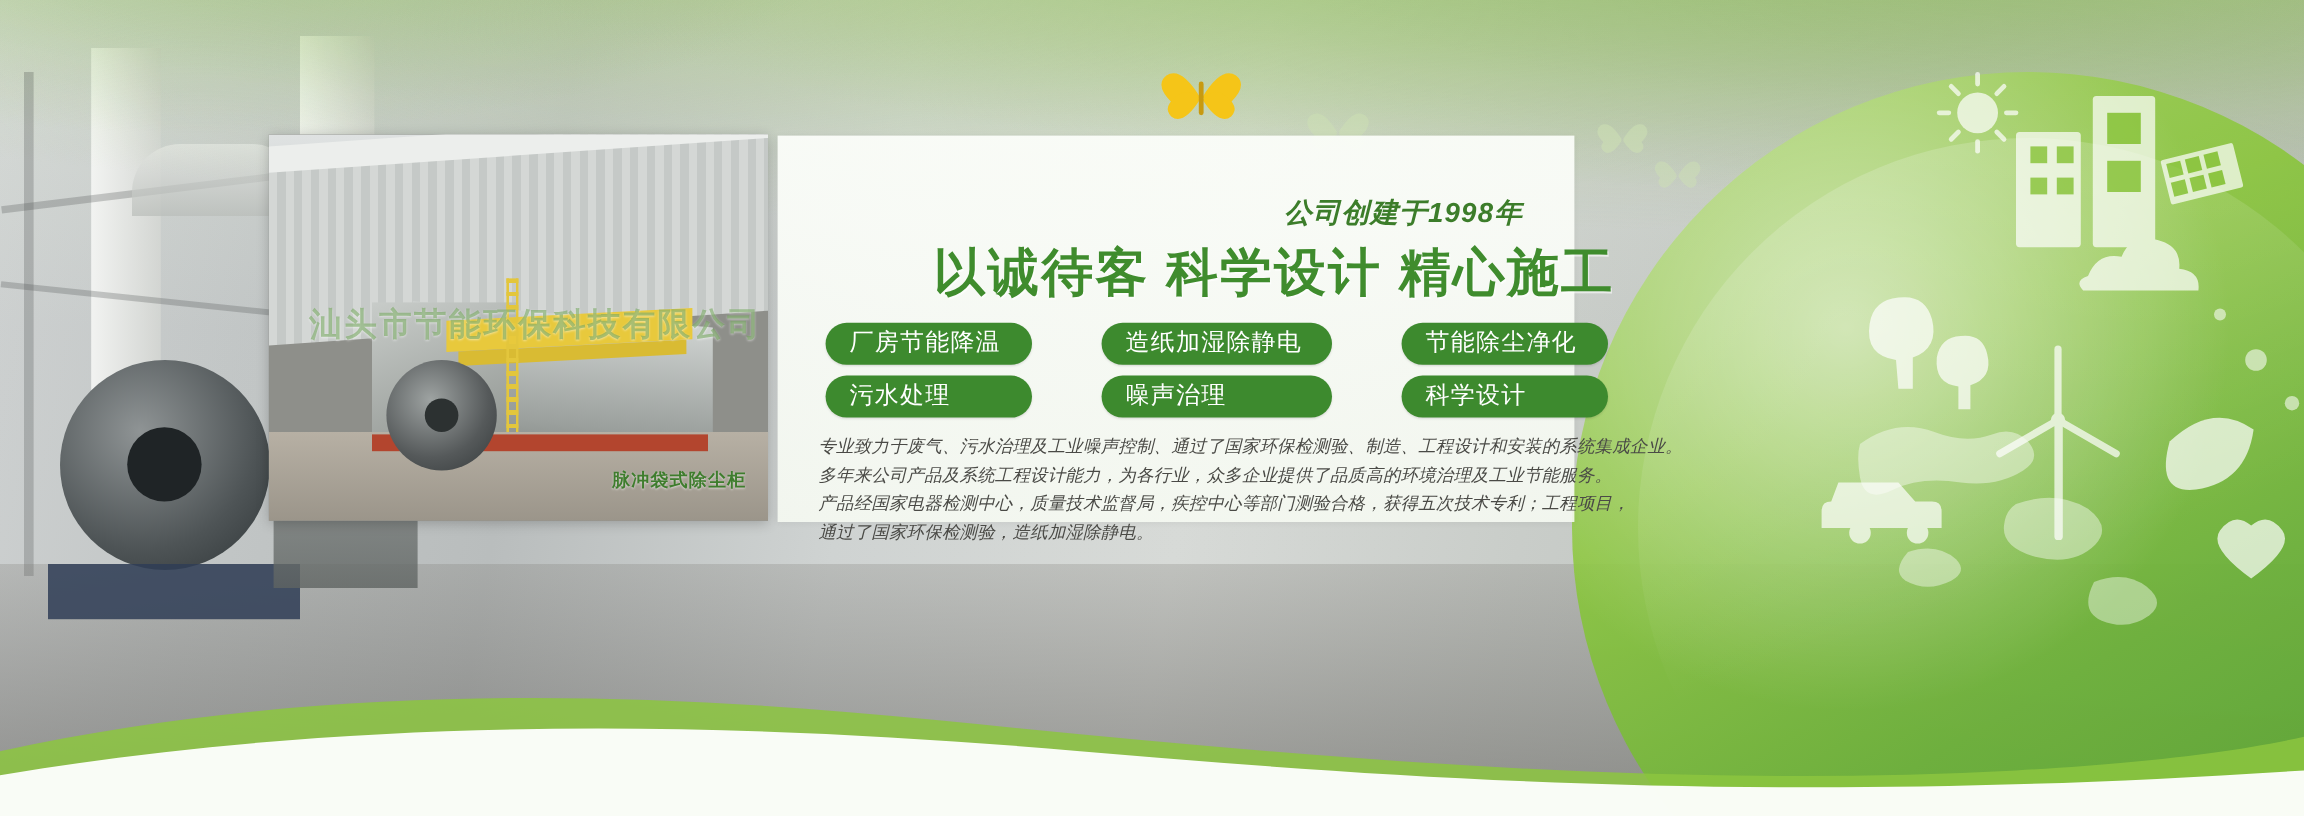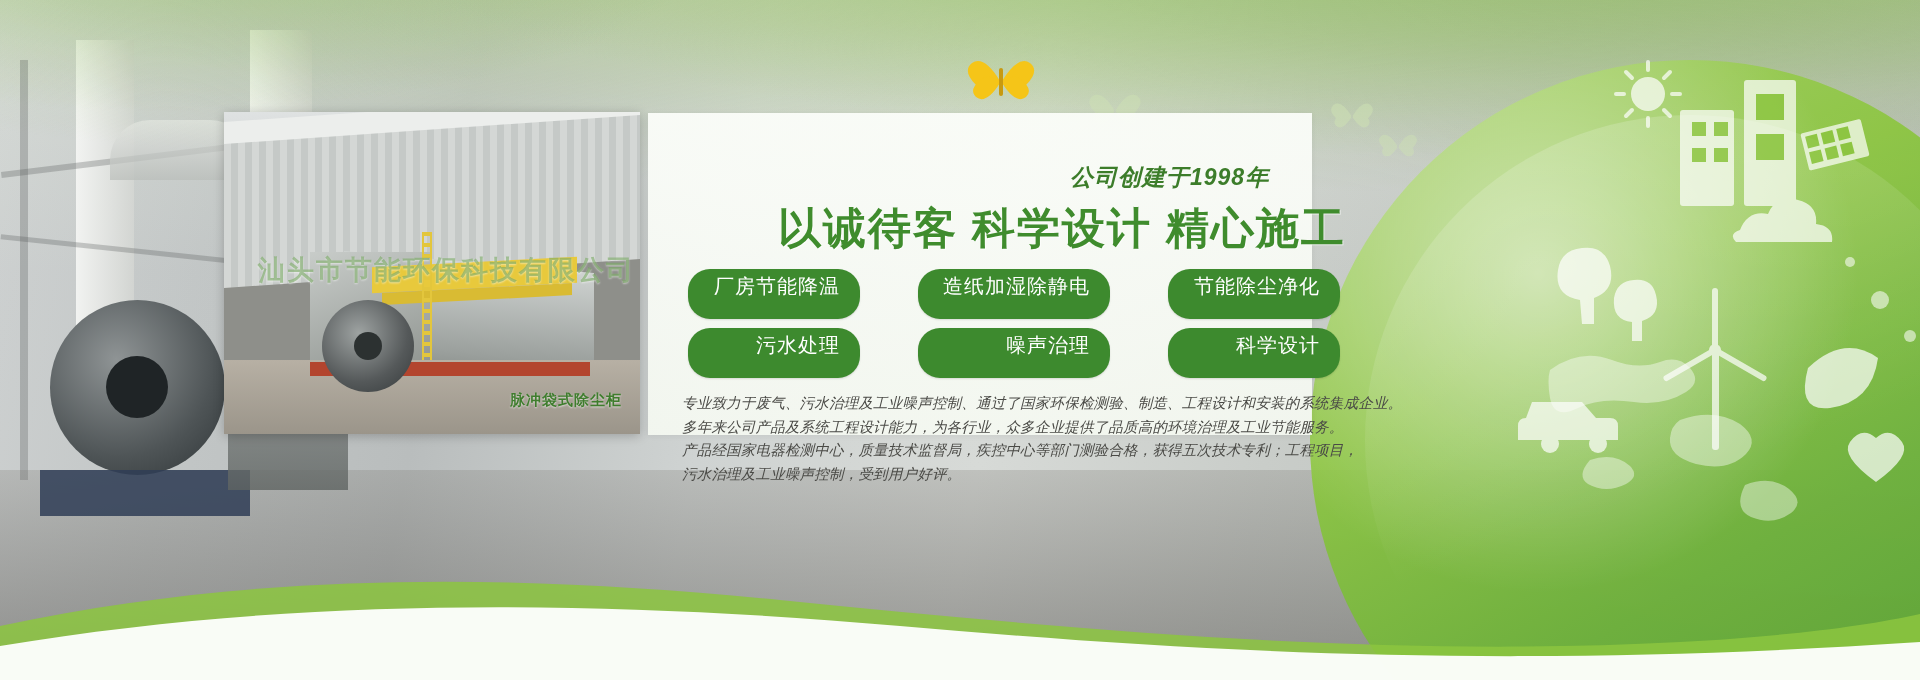--- a/index.html
+++ b/index.html
@@ -91,22 +91,22 @@
   .content{position:absolute;left:672px;top:166px;width:900px;}
 
   .eyebrow{text-align:left;margin-left:398px;font-size:23px;font-weight:bold;font-style:italic;
     color:#3c7d2a;letter-spacing:1px;line-height:1;}
   .headline{margin-top:16px;margin-left:106px;font-size:43px;font-weight:bold;color:#3f8c2d;
     letter-spacing:2px;line-height:1.08;white-space:nowrap;
     text-shadow:1px 1px 0 rgba(255,255,255,.6);}
 
   .pills{margin-top:18px;margin-left:16px;width:612px;}
   .pill-row{display:flex;gap:58px;margin-bottom:9px;}
-  .pill{background:#3d8a2e;color:#fff;border-radius:22px;height:50px;line-height:35px;
-    padding:0 20px;font-size:20px;letter-spacing:1px;white-space:nowrap;text-align:right;
+  .pill{background:#3d8a2e;color:#fff;border-radius:22px;height:35px;line-height:35px;
+    padding:0 20px;font-size:20px;letter-spacing:1px;white-space:nowrap;text-align:left;
     box-shadow:0 1px 2px rgba(0,0,0,.12);}
   .pill.w1{min-width:132px;}
   .pill.w2{min-width:152px;}
 
   .para{margin-top:14px;margin-left:10px;width:640px;font-size:14.5px;line-height:1.62;
     color:#4a4a46;font-style:italic;letter-spacing:.2px;}
   .para div{white-space:nowrap;}
 
   
   .bfly{position:absolute;}
@@ -279,21 +279,21 @@
         <div class="pill w1">污水处理</div>
         <div class="pill w2">噪声治理</div>
         <div class="pill w1">科学设计</div>
       </div>
     </div>
 
     <div class="para">
       <div>专业致力于废气、污水治理及工业噪声控制、通过了国家环保检测验、制造、工程设计和安装的系统集成企业。</div>
       <div>多年来公司产品及系统工程设计能力，为各行业，众多企业提供了品质高的环境治理及工业节能服务。</div>
       <div>产品经国家电器检测中心，质量技术监督局，疾控中心等部门测验合格，获得五次技术专利；工程项目，</div>
-      <div>污水治理及工业噪声控制，受到用户好评。</div>
+      <div>通过了国家环保检测验，造纸加湿除静电。</div>
     </div>
   </div>
 
   <svg class="wave" viewBox="0 0 1920 150" preserveAspectRatio="none">
     <path d="M0 96 C 260 40 520 44 780 70 C 1080 100 1380 128 1680 112 C 1790 106 1866 96 1920 84 L1920 150 L0 150 Z" fill="#8cc63f" opacity="0.85"></path>
     <path d="M0 116 C 300 66 600 70 900 96 C 1200 122 1500 140 1920 112 L1920 150 L0 150 Z" fill="#ffffff" opacity="0.95"></path>
   </svg>
 
 </div>
 

